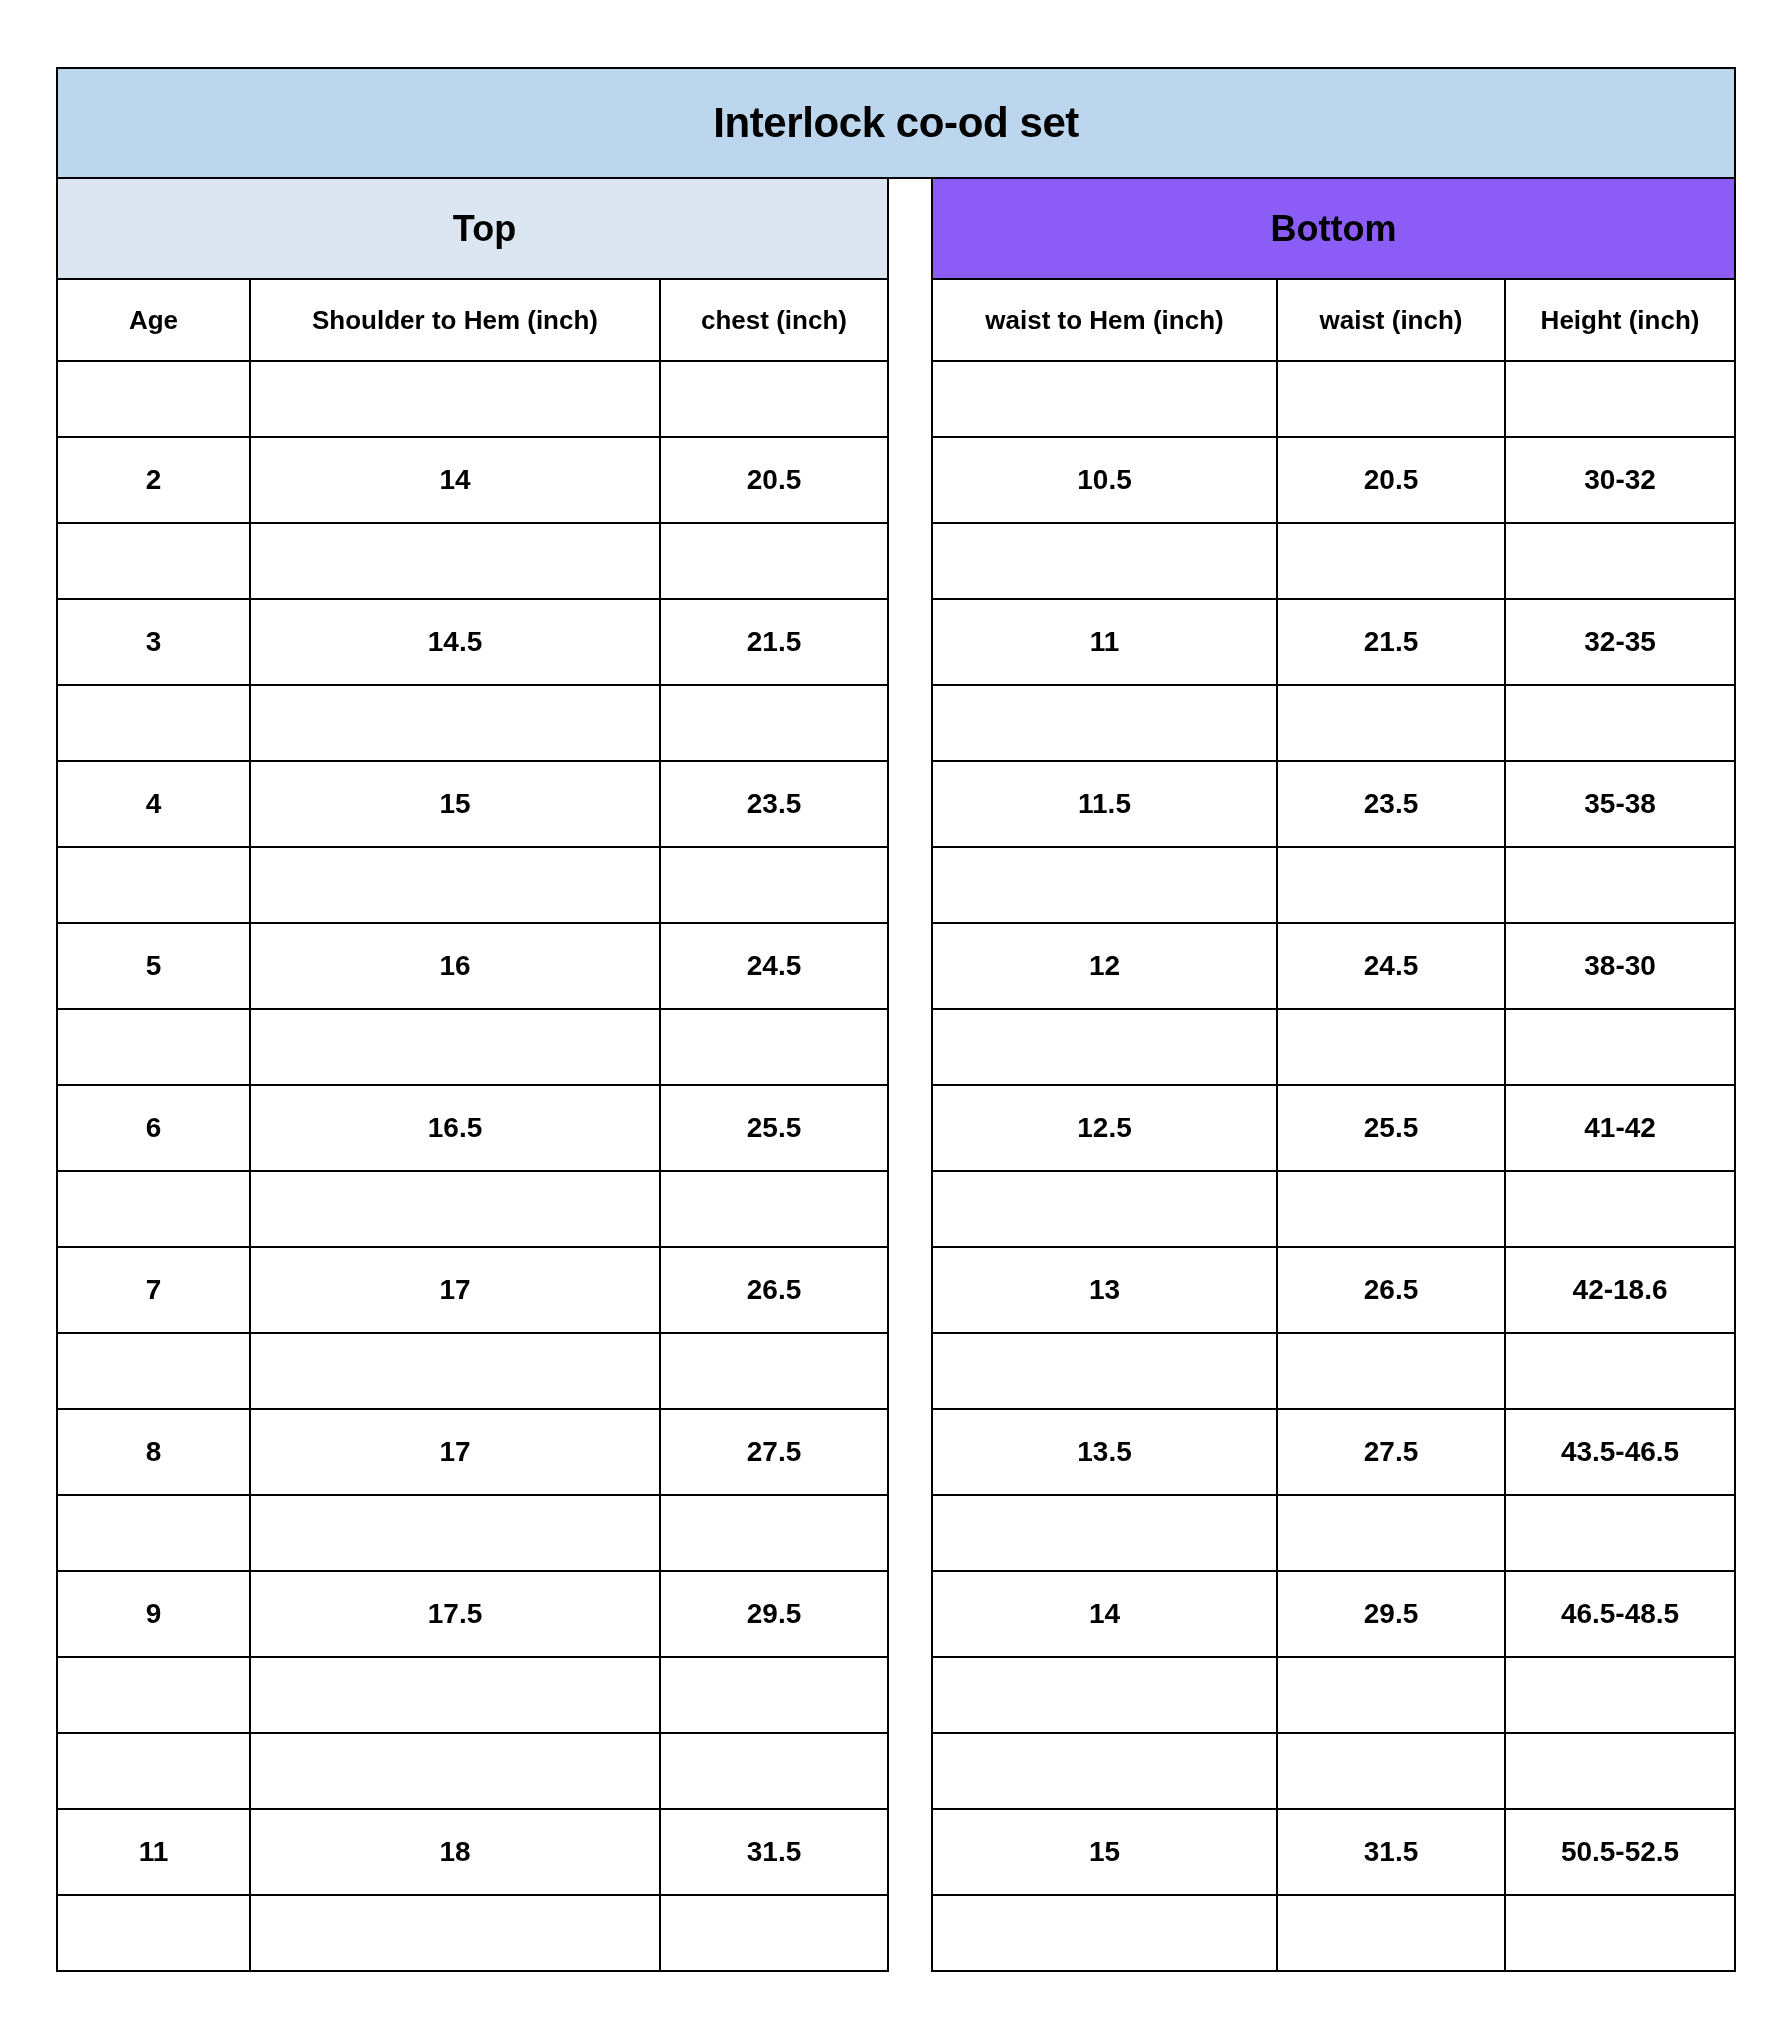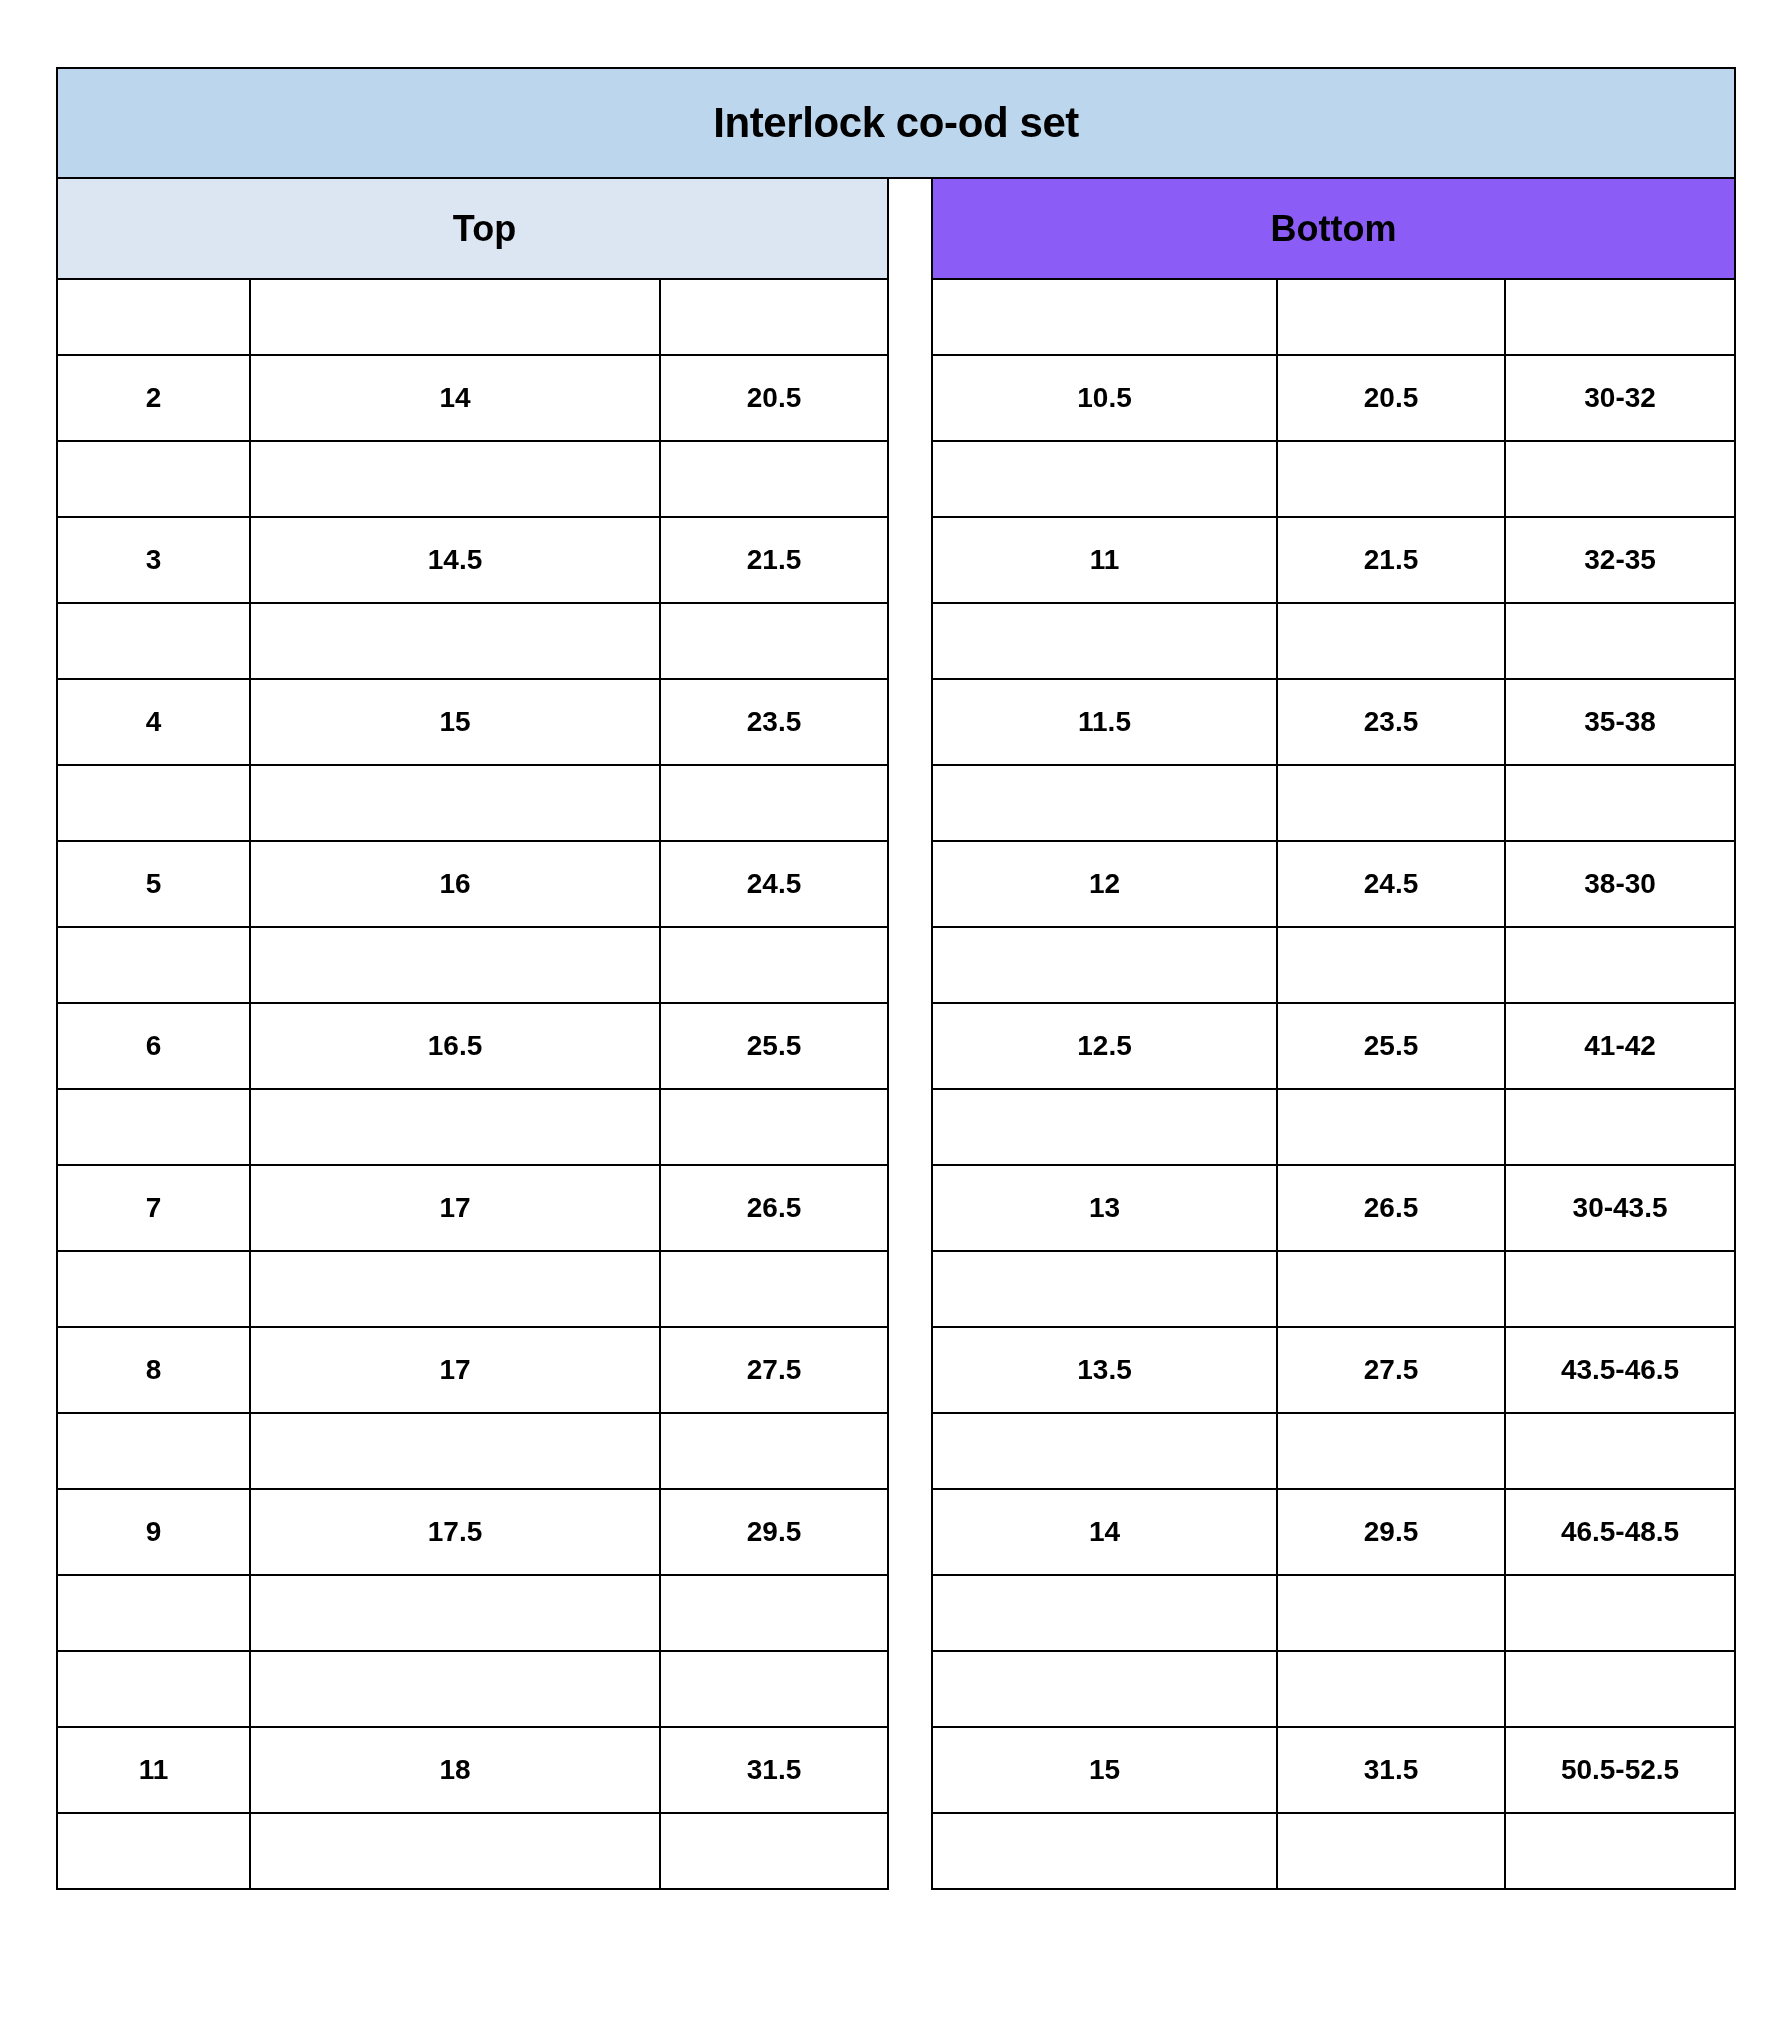--- a/index.html
+++ b/index.html
@@ -110,20 +110,29 @@
       <tr>
         <td class="title-cell" colspan="7" style="background: rgb(188, 214, 238);">Interlock co-od set</td>
       </tr>
 
       <tr>
         <td class="section-cell" colspan="3" style="background: rgb(220, 230, 243); padding-left: 24px;">Top</td>
         <td class="gap-cell"></td>
         <td class="section-cell" colspan="3" style="background: #8b5cf6;">Bottom</td>
       </tr>
 
+      <tr>
+        <td class="colhead-cell">Age</td>
+        <td class="colhead-cell">Shoulder to Hem (inch)</td>
+        <td class="colhead-cell">chest (inch)</td>
+        <td class="gap-cell"></td>
+        <td class="colhead-cell">waist to Hem (inch)</td>
+        <td class="colhead-cell">waist (inch)</td>
+        <td class="colhead-cell">Height (inch)</td>
+      </tr>
 
     <tr class="spacer-row">
           <td></td>
           <td></td>
           <td></td>
           <td class="gap-cell"></td>
           <td></td>
           <td></td>
           <td></td>
         </tr>
@@ -217,21 +226,21 @@
           <td></td>
           <td></td>
         </tr>
         <tr class="data-row">
           <td>7</td>
           <td>17</td>
           <td>26.5</td>
           <td class="gap-cell"></td>
           <td>13</td>
           <td>26.5</td>
-          <td>30-43.5</td>
+          <td>42-18.6</td>
         </tr>
         <tr class="spacer-row">
           <td></td>
           <td></td>
           <td></td>
           <td class="gap-cell"></td>
           <td></td>
           <td></td>
           <td></td>
         </tr>

